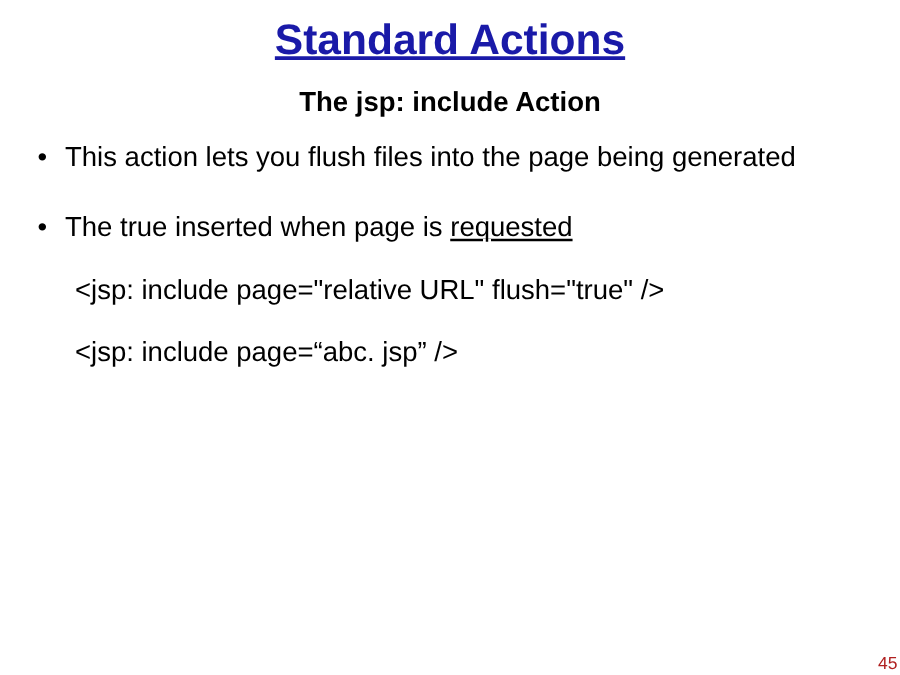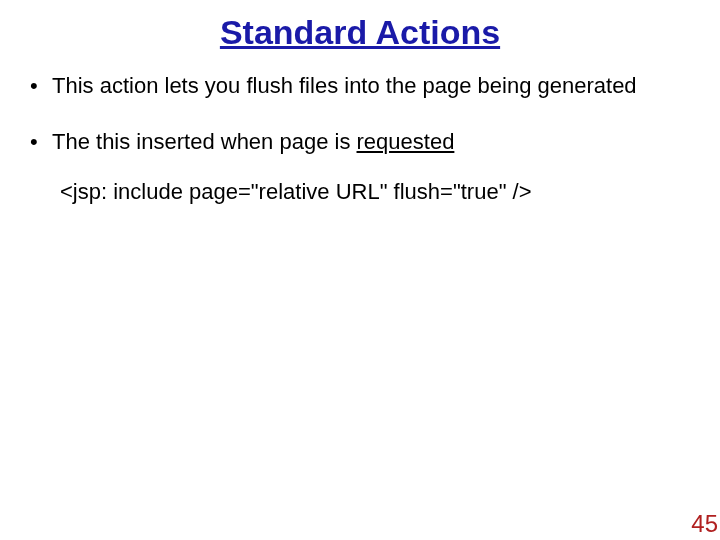--- a/index.html
+++ b/index.html
@@ -69,40 +69,42 @@
     font-size: 22px;
     line-height: 1.3;
     margin: 6px 0 22px 0;
     color: #000;
   }
   .page-num {
     position: absolute;
     right: 2px;
     bottom: 2px;
     color: #b02020;
-    font-size: 24px;
+    font-size: 14px;
     font-family: "Comic Sans MS", cursive, sans-serif;
   }
 </style>
 </head>
 <body>
 
 <div class="slide">
 
   <h1 class="title">Standard Actions</h1>
 
+  <h2 class="subtitle">The jsp: include Action</h2>
 
   <ul class="bullets">
     <li>
       <span>This action lets you flush files into the page being generated</span>
     </li>
     <li>
-      <span>The this inserted when page is </span><span class="underline">requested</span>
+      <span>The true inserted when page is </span><span class="underline">requested</span>
     </li>
   </ul>
 
   <div class="code-lines">
     <div class="code-line">&lt;jsp: include page="relative URL" flush="true" /&gt;</div>
+    <div class="code-line">&lt;jsp: include page=“abc. jsp” /&gt;</div>
   </div>
 
   <div class="page-num">45</div>
 
 </div>
 
 </body></html>

